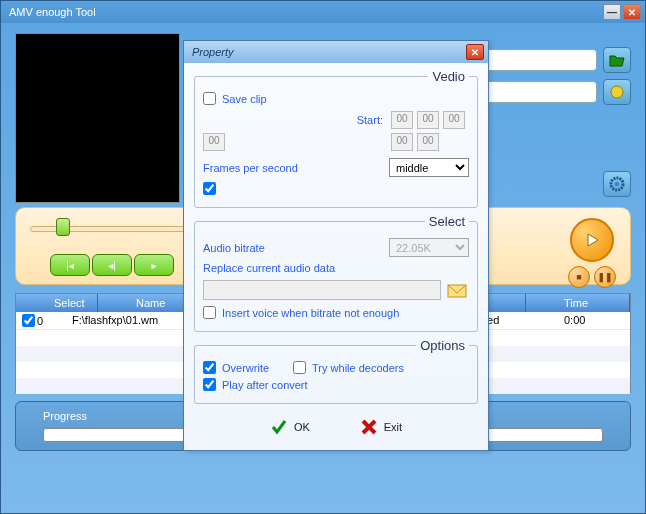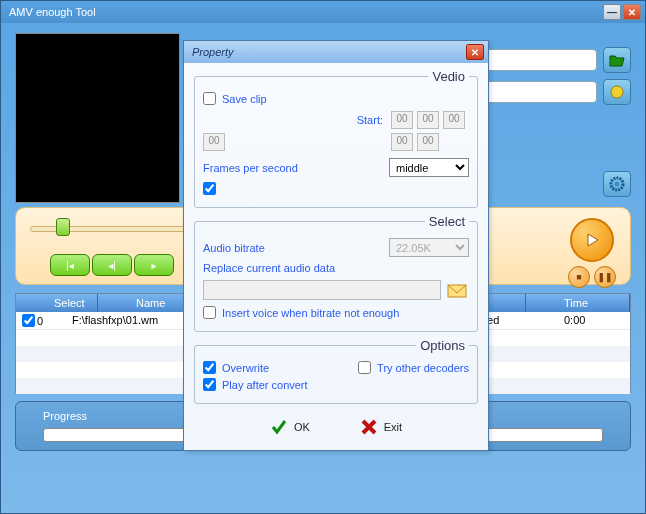--- a/index.html
+++ b/index.html
@@ -80,21 +80,21 @@
 .time-box { width: 22px; height: 18px; background: #f0f0f0; border: 1px solid #bbb; text-align: center; font-size: 10px; color: #888; padding-top: 1px; }
 
 .prop-row { display: flex; align-items: center; justify-content: space-between; padding: 3px 0; }
 .sel { height: 19px; border: 1px solid #888; font-size: 11px; background: #fff; padding: 0 2px; }
 .sel[disabled] { background: #f0f0f0; color: #888; }
 
 .audio-path-row { display: flex; align-items: center; gap: 4px; margin: 4px 0; }
 .audio-path { flex: 1; height: 20px; background: #f0f0f0; border: 1px solid #bbb; }
 .mail-icon { width: 24px; height: 20px; display: flex; align-items: center; justify-content: center; cursor: pointer; }
 
-.opts-row { display: flex; gap: 24px; justify-content: space-between; }
+.opts-row { display: flex; gap: 24px; }
 
 .dlg-btns { display: flex; justify-content: center; gap: 50px; padding: 8px 0 4px; }
 .dlg-btn { display: flex; align-items: center; gap: 6px; cursor: pointer; font-size: 12px; color: #222; }
 .dlg-btn svg { width: 18px; height: 18px; }
 </style>
 </head>
 <body>
 
 <div class="main-window">
   <div class="main-titlebar">
@@ -243,21 +243,21 @@
 
     <fieldset>
       <legend>Options</legend>
       <div class="opts-row">
         <label class="cb-row">
           <input type="checkbox" checked="" style="">
           <span class="blue">Overwrite</span>
         </label>
         <label class="cb-row">
           <input type="checkbox" style="">
-          <span class="blue">Try other decoders</span>
+          <span class="blue">Try while decoders</span>
         </label>
       </div>
       <label class="cb-row">
         <input type="checkbox" checked="" style="">
         <span class="blue">Play after convert</span>
       </label>
     </fieldset>
 
     <div class="dlg-btns">
       <div class="dlg-btn">

